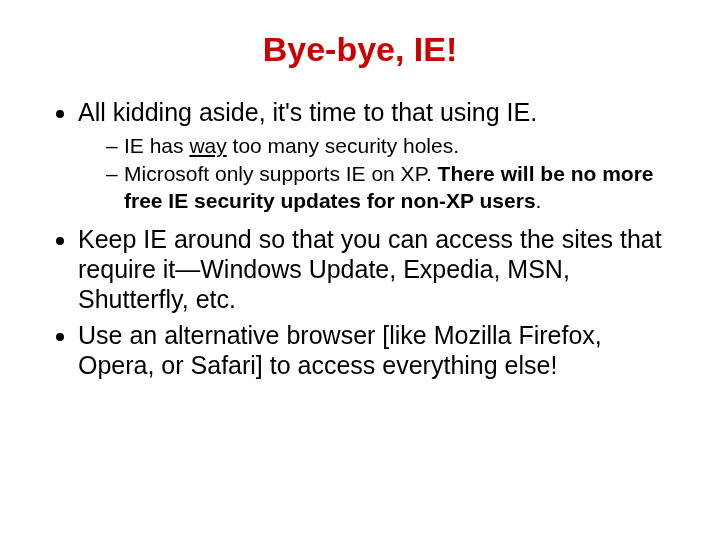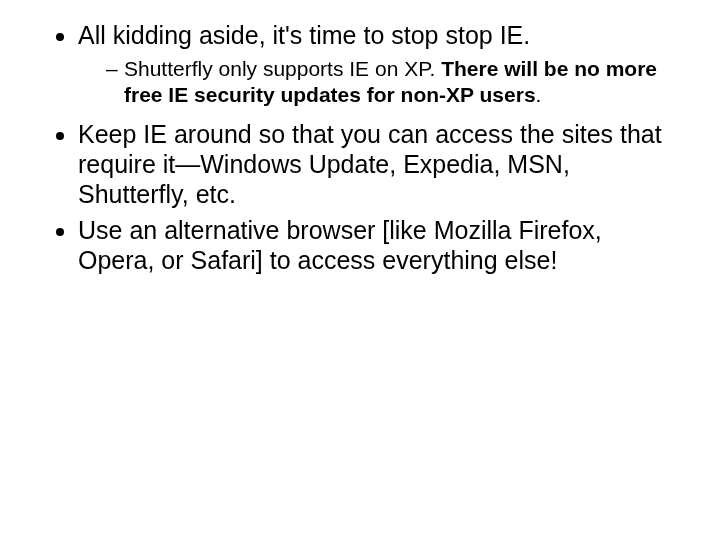--- a/index.html
+++ b/index.html
@@ -53,27 +53,31 @@
     left: 0;
     top: 0;
   }
   .u { text-decoration: underline; }
   .b { font-weight: bold; }
 </style>
 </head>
 <body>
 
 <div class="slide">
+  <div class="title">Bye-bye, IE!</div>
 
   <ul class="level1">
     <li>
-      <span>All kidding aside, it's time to stop stop IE.</span>
+      <span>All kidding aside, it's time to that using IE.</span>
       <ul class="level2">
         <li>
-          <span>Shutterfly only supports IE on XP.  </span><span class="b">There will be no more free IE security updates for non-XP users</span><span>.</span>
+          <span>IE has </span><span class="u">way</span><span> too many security holes.</span>
+        </li>
+        <li>
+          <span>Microsoft only supports IE on XP.  </span><span class="b">There will be no more free IE security updates for non-XP users</span><span>.</span>
         </li>
       </ul>
     </li>
     <li>
       <span>Keep IE around so that you can access the sites that require it—Windows Update, Expedia, MSN, Shutterfly, etc.</span>
     </li>
     <li>
       <span>Use an alternative browser [like Mozilla Firefox, Opera, or Safari] to access everything else!</span>
     </li>
   </ul>

